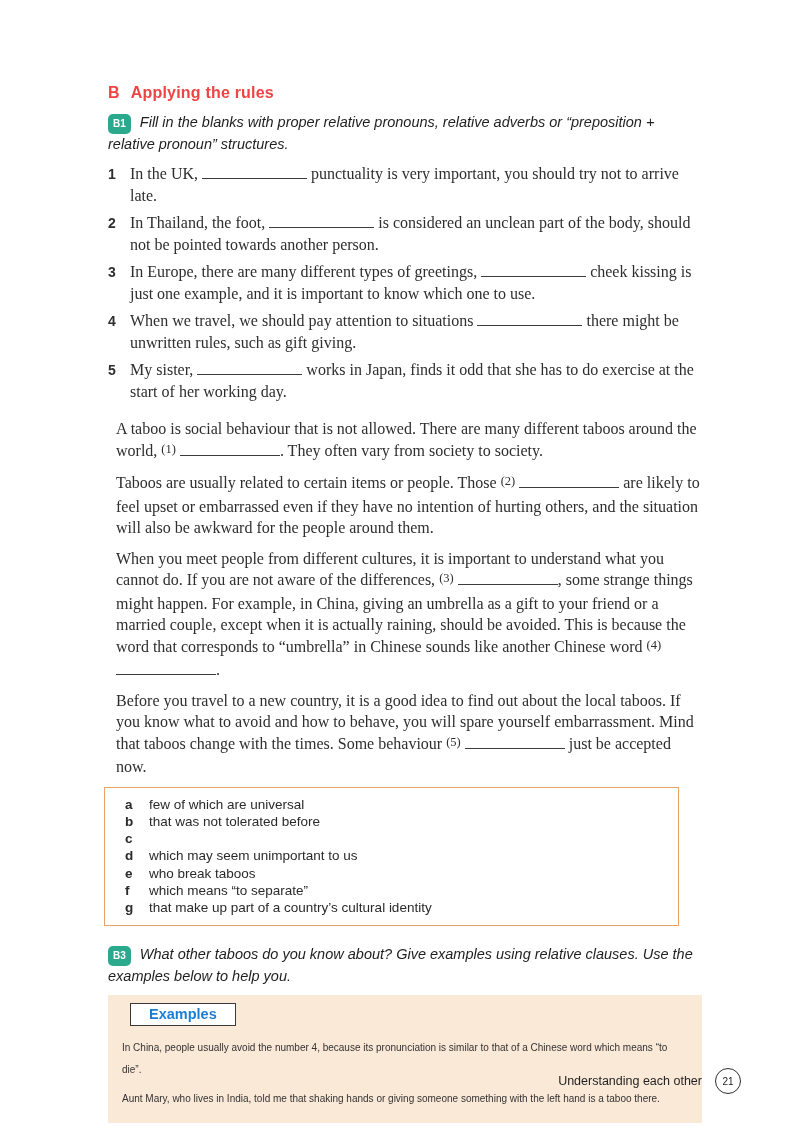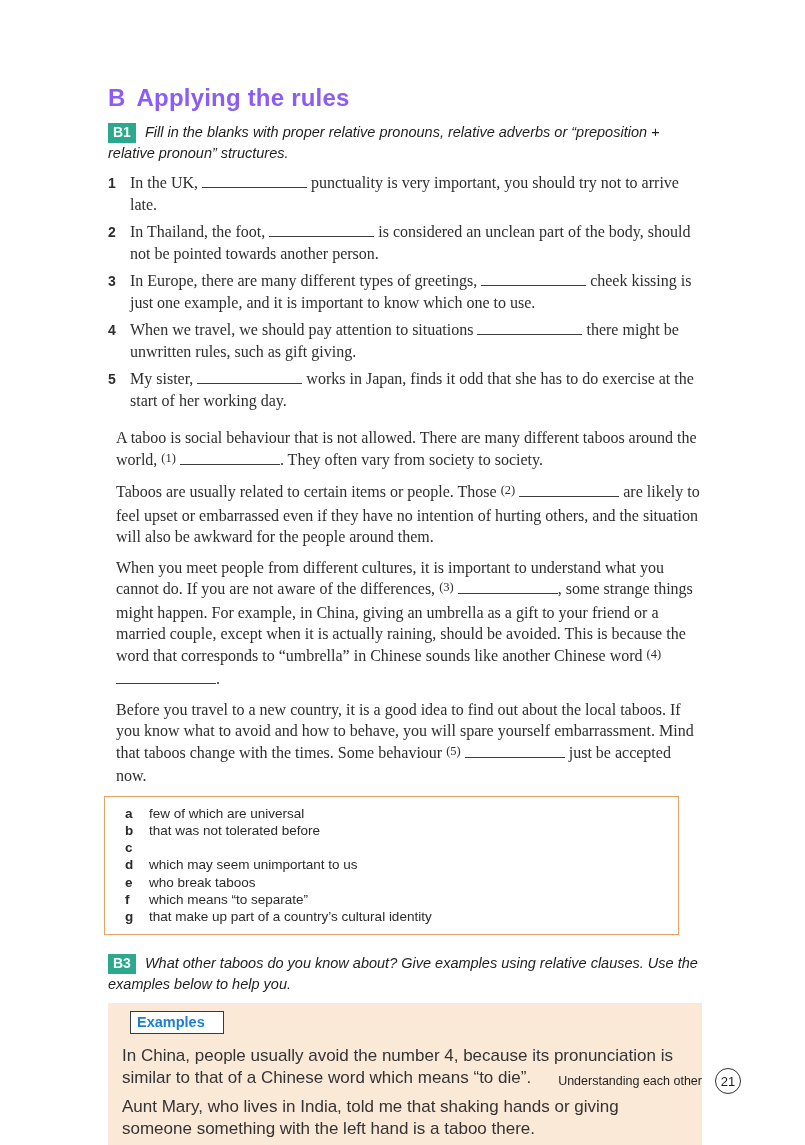--- a/index.html
+++ b/index.html
@@ -13,46 +13,46 @@
     overflow:hidden;
   }
   .content{
     position:absolute;
     left:108px;top:84px;width:594px;
   }
 
   
   .section-heading{
     margin:0 0 10px 0;
-    color:#8b5cf6;
-    font-size:24px;
+    color:#ef4444;
+    font-size:16px;
     font-weight:bold;
     letter-spacing:0.2px;
   }
   .section-heading .sec-letter{margin-right:11px;}
 
   
   .instruction{
     font-style:italic;
     font-size:14.5px;
     line-height:21px;
     color:#1f1f1f;
     margin:0 0 8px 0;
   }
   .badge{
     display:inline-block;
     background:#2aa98c;
     color:#ffffff;
     font-style:normal;
     font-weight:bold;
-    font-size:14px;
+    font-size:10px;
     line-height:17px;
     padding:1px 5px 2px 5px;
     margin-right:9px;
-    border-radius:0;
+    border-radius:5px;
     vertical-align:baseline;
   }
 
   
   .items{margin:3px 0 16px 0;}
   .b1-item{
     display:flex;
     margin-bottom:6px;
     font-family:"Liberation Serif",serif;
     font-size:16px;
@@ -116,29 +116,29 @@
     box-sizing:border-box;
     width:594px;
     background:#fbe9d8;
     margin-top:8px;
     padding:8px 16px 13px 14px;
   }
   .examples-label-box{
     display:inline-block;
     background:#ffffff;
     border:1.6px solid #3a3a3a;
-    padding:2px 18px 3px 6px;
+    padding:2px 18px 3px 18px;
     margin:0 0 4px 8px;
     color:#1b7ed2;
     font-weight:bold;
     font-size:14.5px;
   }
   .example-p{
     margin:7px 0 0 0;
-    font-size:17px;
+    font-size:10px;
     line-height:22px;
     color:#333333;
   }
 
   
   .footer{
     position:absolute;
     left:0;
     top:1068px;
     width:741px;
@@ -152,21 +152,21 @@
     color:#1f1f1f;
   }
   .page-circle{
     box-sizing:border-box;
     width:26px;height:26px;
     border:1.4px solid #2f2f2f;
     border-radius:50%;
     display:flex;
     align-items:center;
     justify-content:center;
-    font-size:13px;
+    font-size:10px;
     color:#1f1f1f;
   }
 </style>
 </head>
 <body>
 
 <div class="page">
   <div class="content">
 
     <h2 class="section-heading"><span class="sec-letter">B</span><span class="sec-title">Applying the rules</span></h2>

